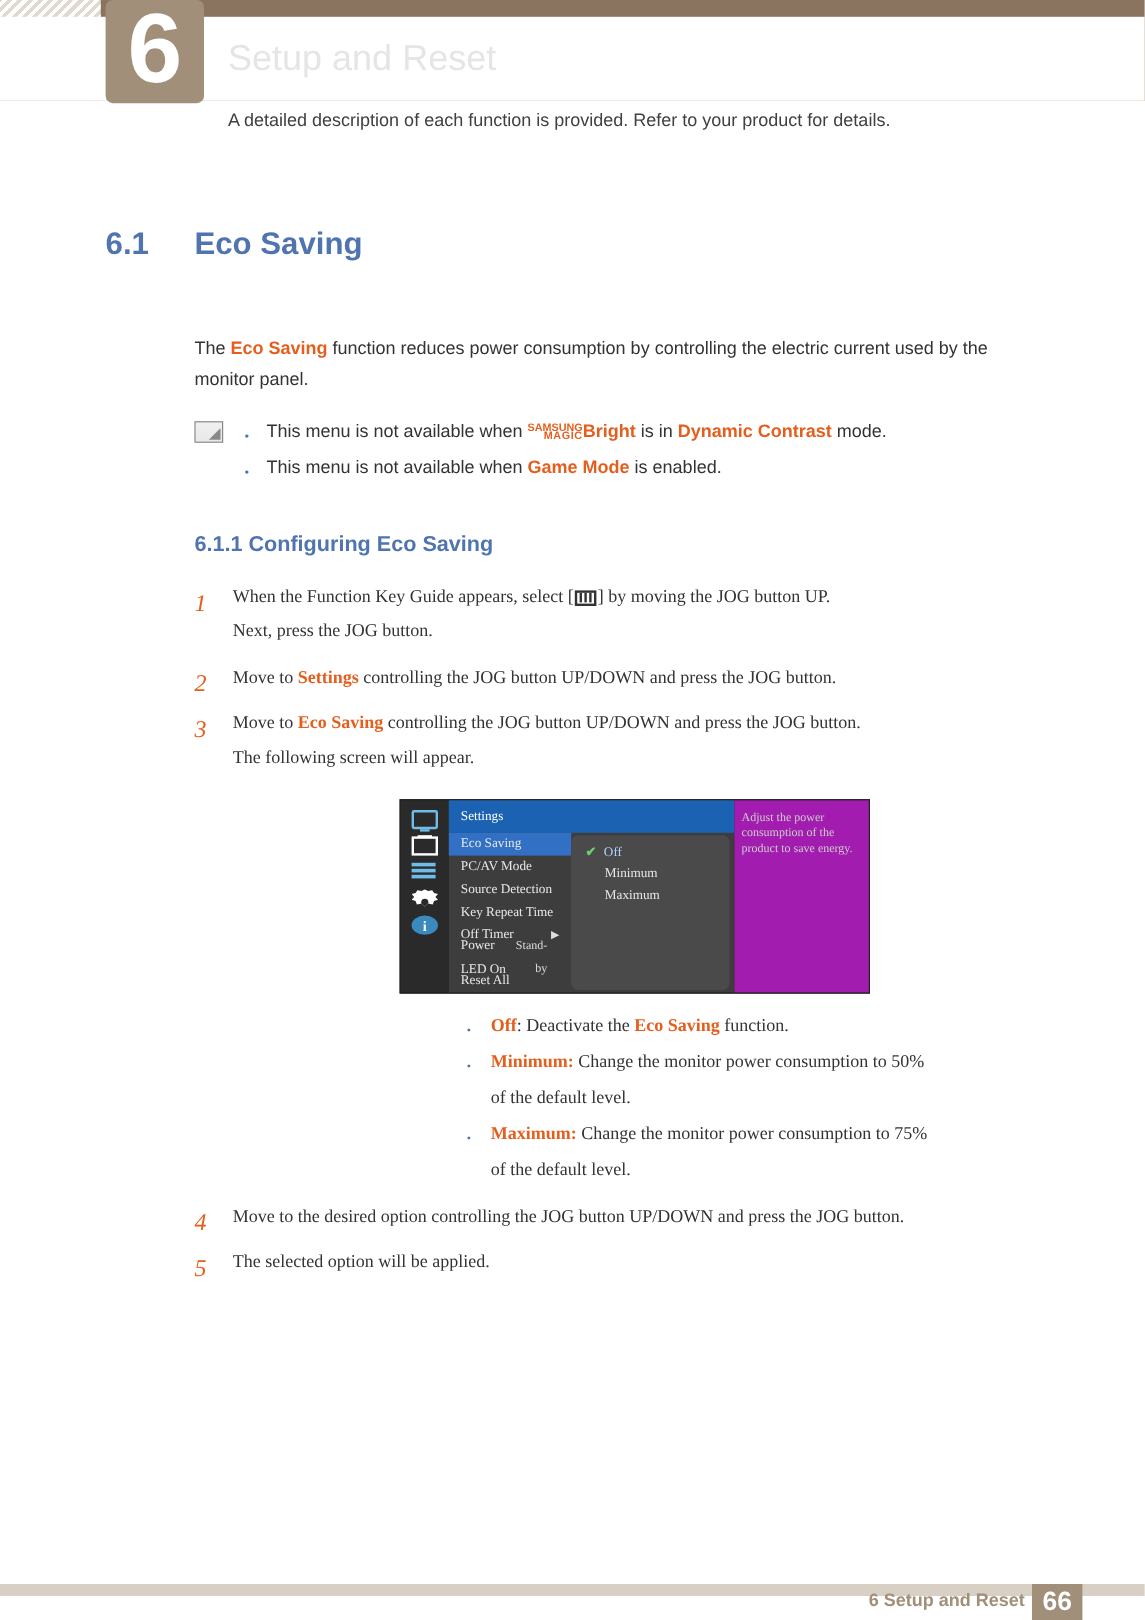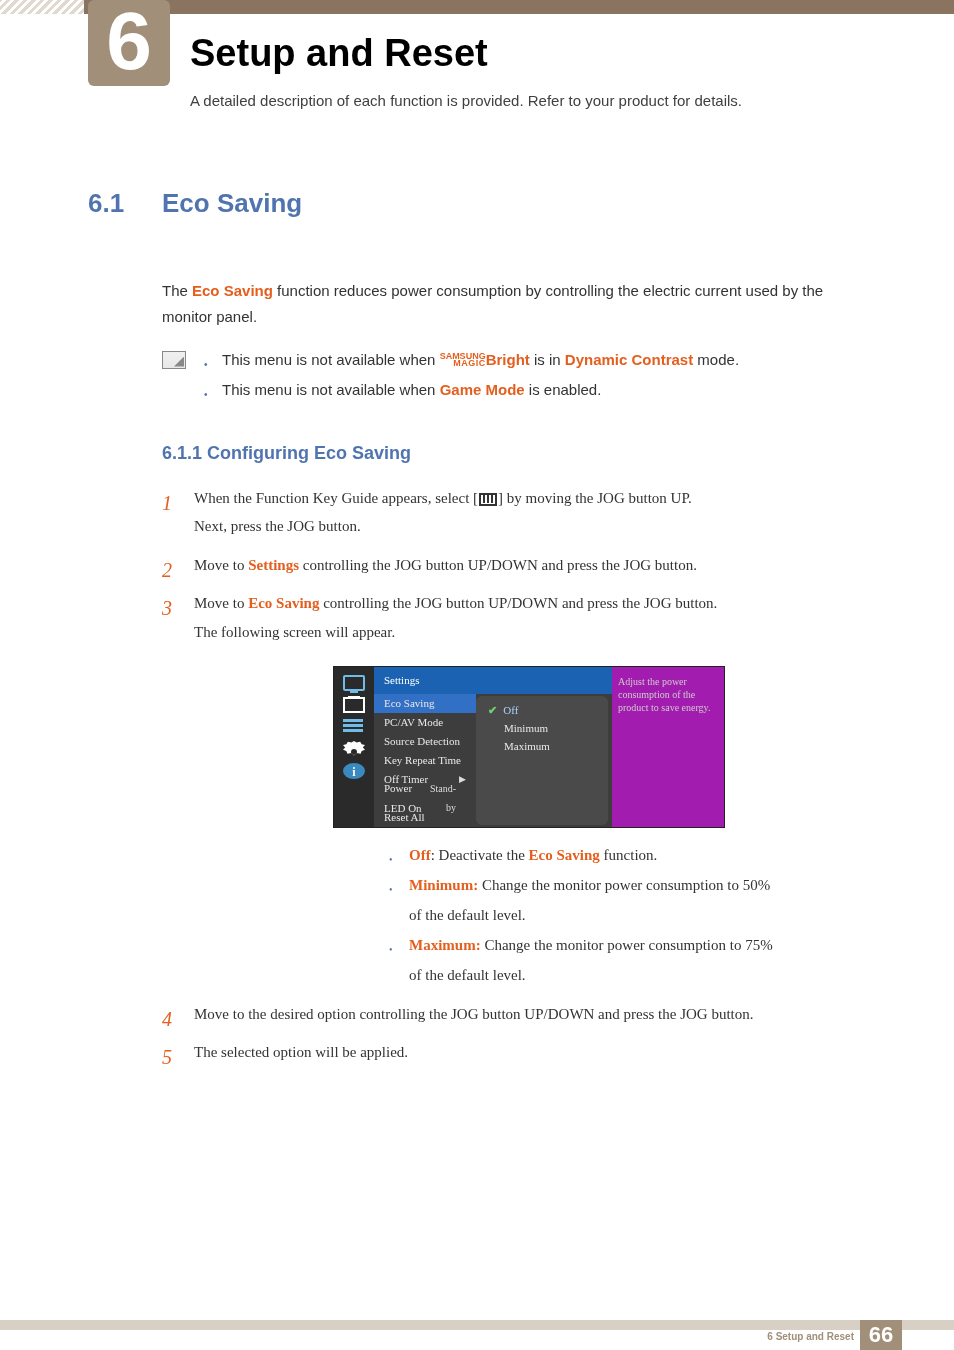--- a/index.html
+++ b/index.html
@@ -40,23 +40,23 @@
     border-radius: 6px;
     color: #fff;
     font-size: 82px;
     font-weight: bold;
     line-height: 82px;
     text-align: center;
   }
   .chapter-title {
     position: absolute;
     top: 32px; left: 190px;
-    font-size: 38px;
-    font-weight: bold;
-    color: #000000;
+    font-size: 30px;
+    font-weight: normal;
+    color: #e5e5e5;
   }
   .chapter-sub {
     position: absolute;
     top: 92px; left: 190px;
     font-size: 15px;
     color: #404040;
   }
 
   
   .content { position: absolute; top: 188px; left: 0; width: 954px; }
@@ -260,21 +260,21 @@
   .footer-line {
     height: 10px;
     background: #d8cfc5;
   }
   .footer-label {
     position: absolute;
     right: 100px;
     bottom: 8px;
     color: #a18f79;
     font-weight: bold;
-    font-size: 10px;
+    font-size: 15px;
   }
   .footer-page {
     position: absolute;
     right: 52px;
     bottom: 0;
     width: 42px;
     height: 30px;
     background: #a18f79;
     color: #fff;
     font-size: 22px;

